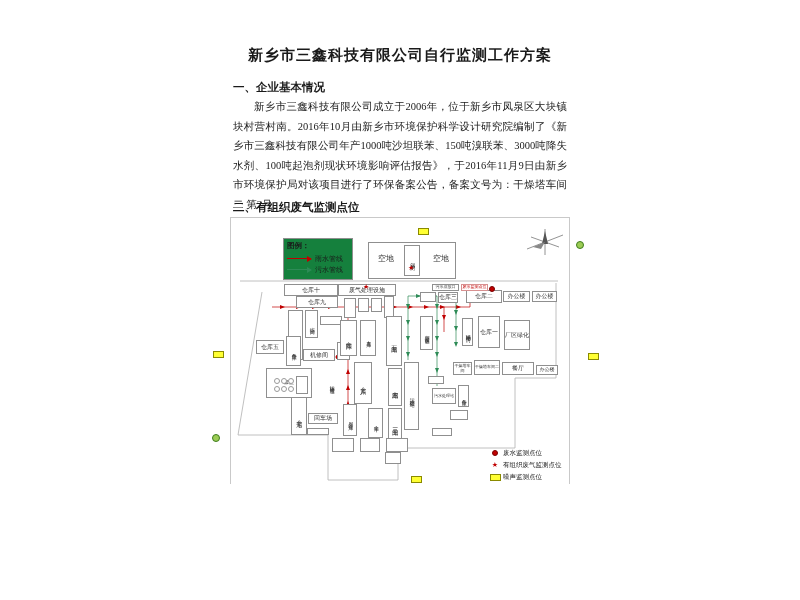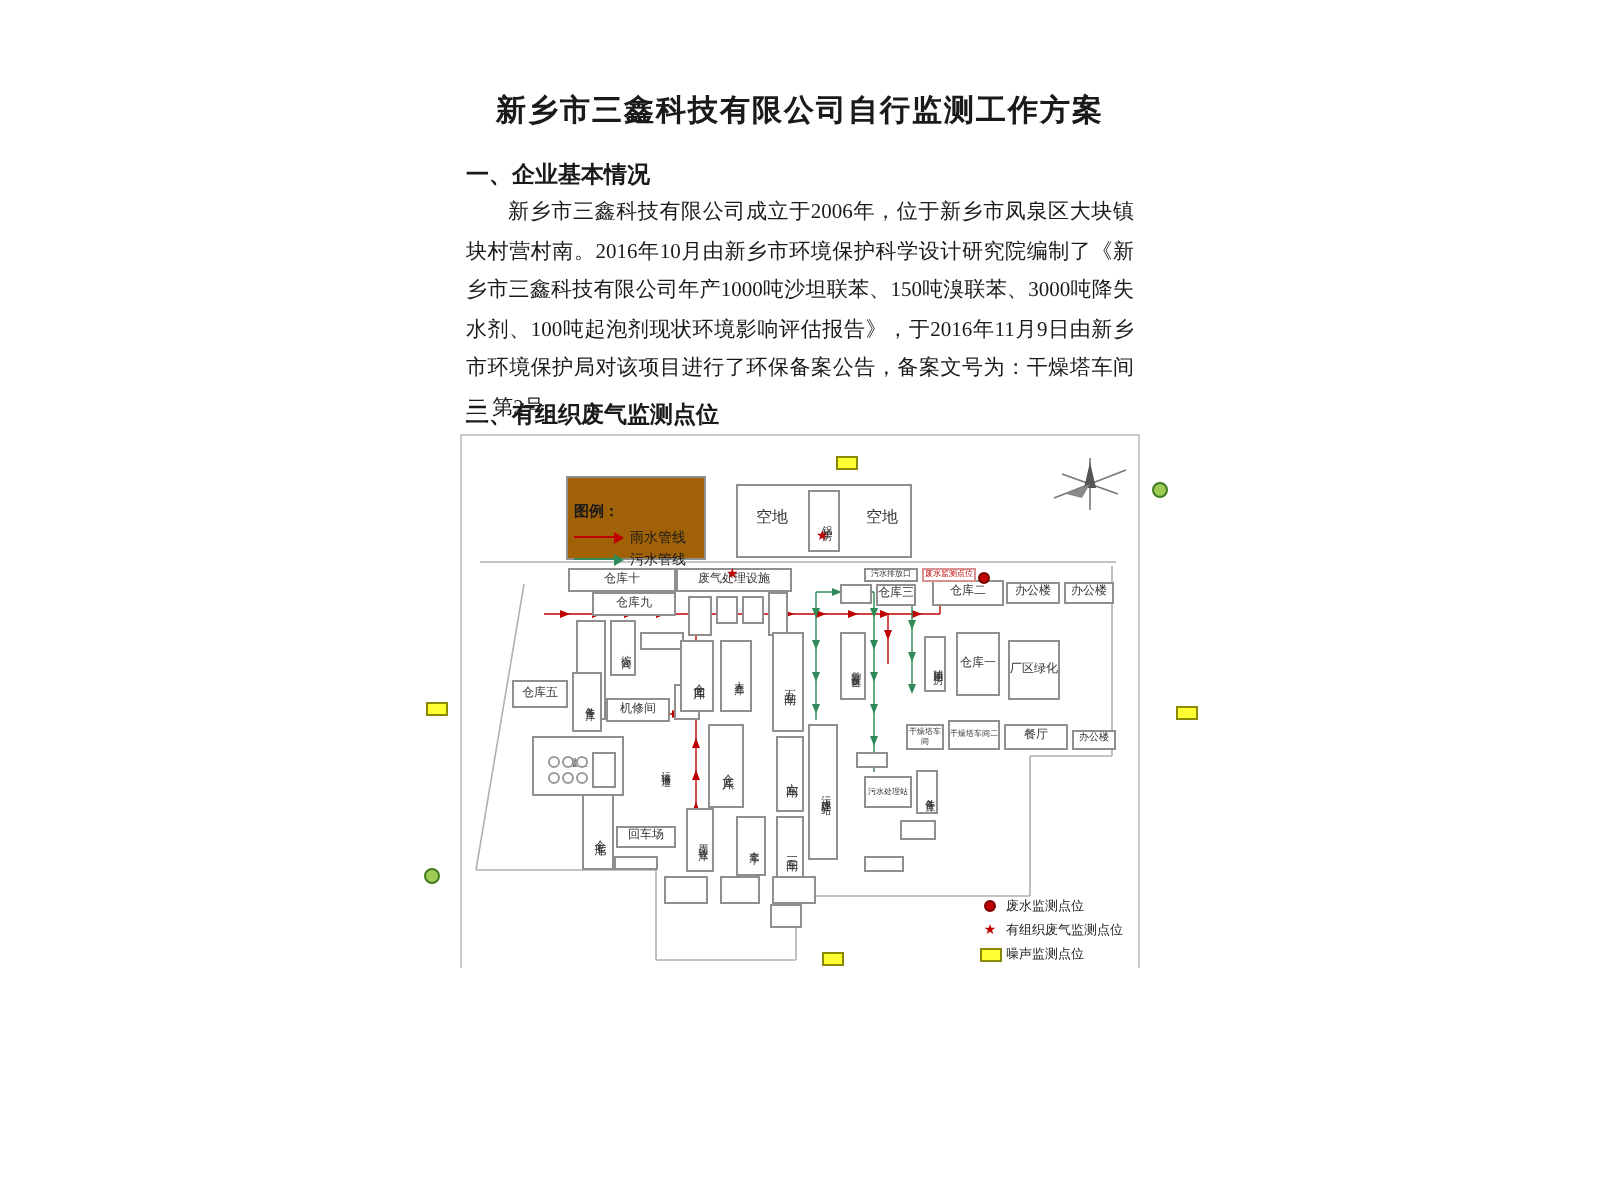--- a/index.html
+++ b/index.html
@@ -19,22 +19,22 @@
   .bld.v{writing-mode:vertical-rl;text-orientation:upright;letter-spacing:1px;}
   .bld.nb{border:none;background:transparent;}
   .bld.red{color:#c00000;border-color:#d89090;}
   .mk{position:absolute;}
   .mk-noise{width:9px;height:5px;background:#ffff33;border:1px solid #8a8a00;}
   .mk-fug{width:6px;height:6px;border-radius:50%;background:#9ccc55;border:1px solid #3f7d1e;}
   .mk-waste{width:4px;height:4px;border-radius:50%;background:#c00000;border:1px solid #7a0000;}
   .mk-stack{color:#c00000;font-size:7px;line-height:7px;font-family:"DejaVu Sans",sans-serif;}
   .mk-tank{width:4px;height:4px;border-radius:50%;border:1px solid #999;background:#fff;}
   #pipe-legend{position:absolute;left:283px;top:238px;width:70px;height:42px;
-               border:1px solid #8f8f8f;background:#a16207;font-family:"Liberation Sans",sans-serif;
-               font-size:7px;padding:12px 3px;box-sizing:border-box;}
+               border:1px solid #8f8f8f;background:#15803d;font-family:"Liberation Sans",sans-serif;
+               font-size:7px;padding:2px 3px;box-sizing:border-box;}
   #pipe-legend .t{font-weight:bold;font-size:7.5px;margin-bottom:2px;}
   .pl-row{display:flex;align-items:center;height:11px;}
   .pl-line{position:relative;width:24px;height:1px;margin-right:4px;}
   .pl-line:after{content:"";position:absolute;right:-1px;top:-2.5px;border-left:5px solid;
                  border-top:3px solid transparent;border-bottom:3px solid transparent;
                  border-left-color:inherit;}
   #pt-legend{position:absolute;left:489px;top:447px;width:92px;
              font-family:"Liberation Sans",sans-serif;font-size:6.5px;color:#222;}
   .ptl-row{display:flex;align-items:center;height:12px;}
   .ptl-mk{width:12px;display:flex;justify-content:center;margin-right:2px;}

